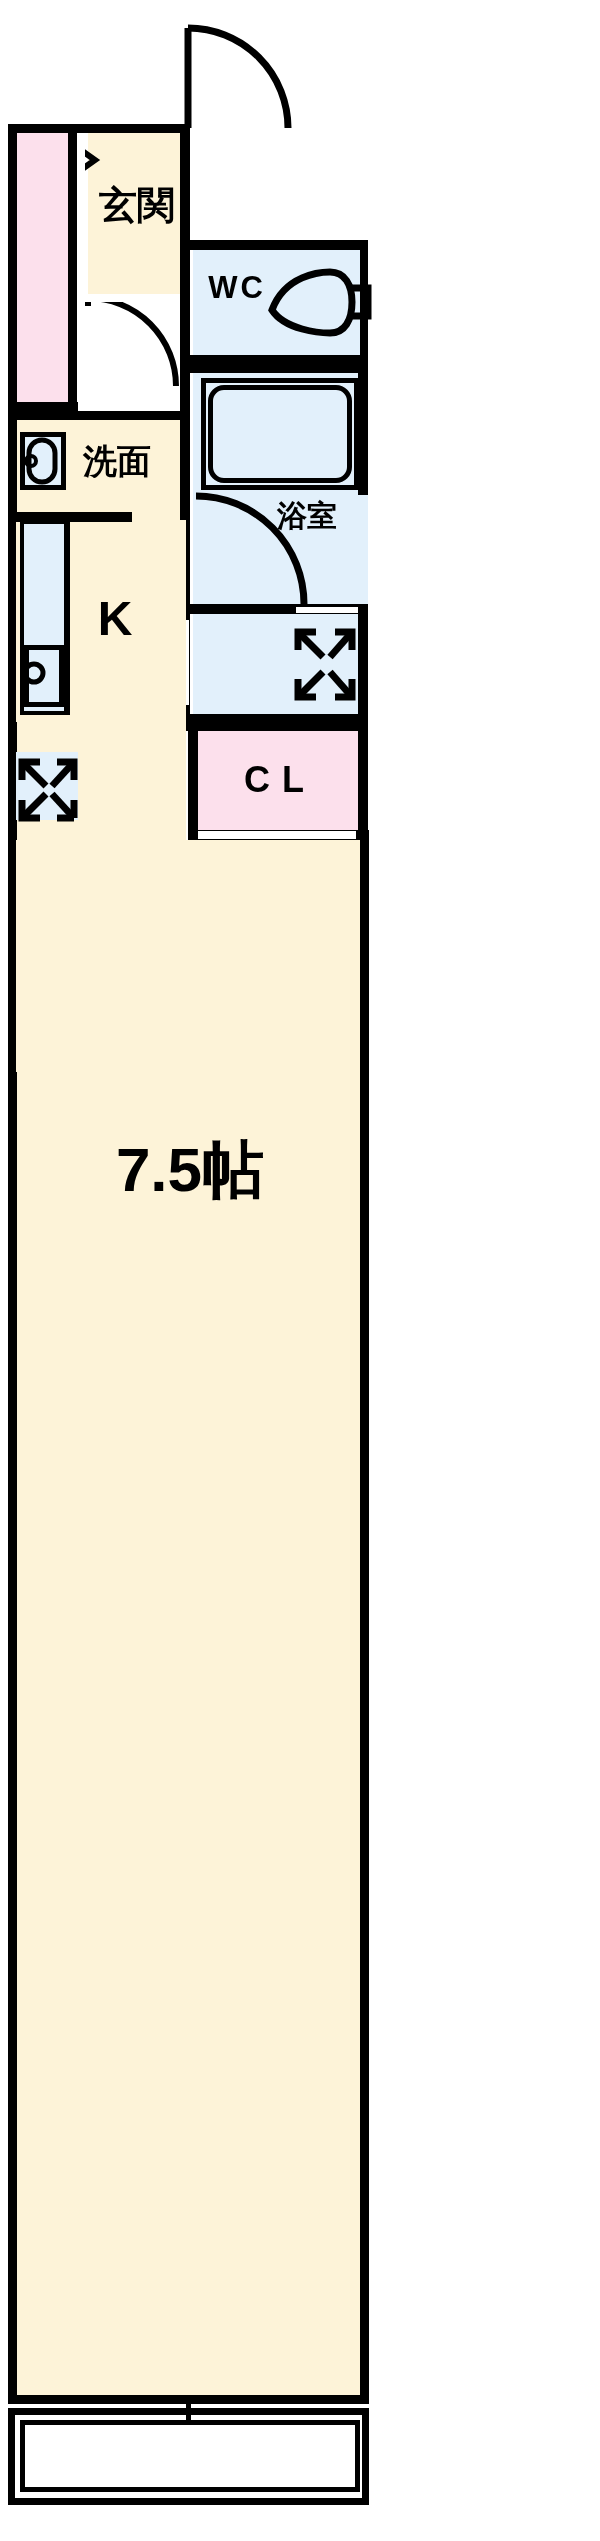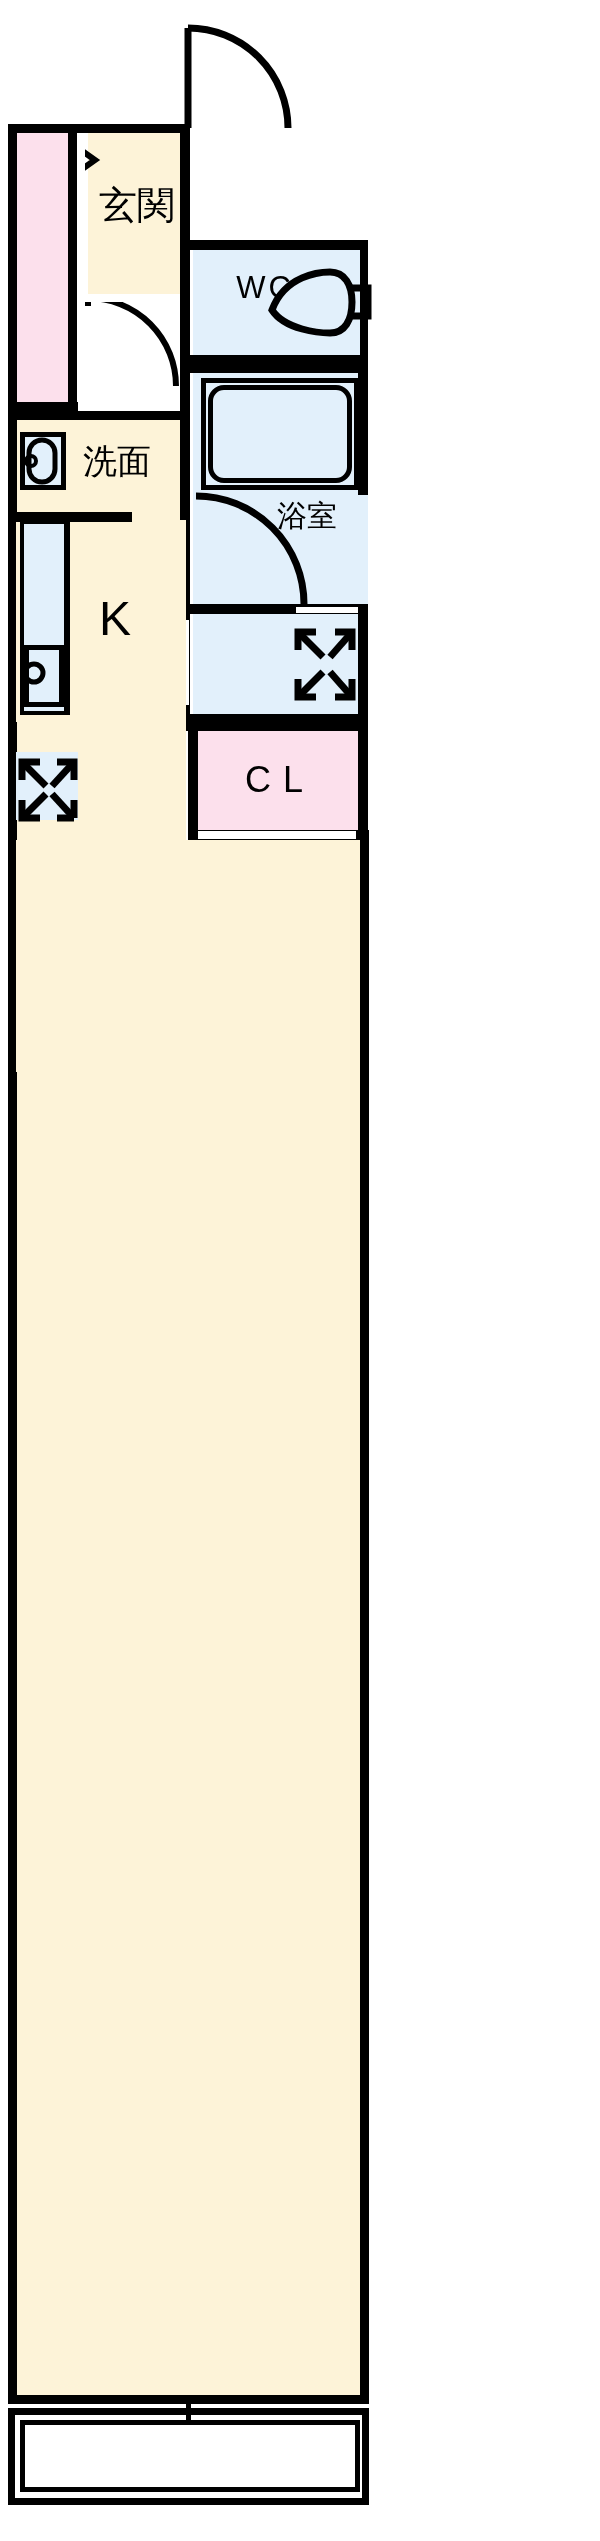--- a/index.html
+++ b/index.html
@@ -4,21 +4,21 @@
 <style>
   html,body{margin:0;padding:0;background:#ffffff;}
   body{font-family:"Liberation Sans","DejaVu Sans",sans-serif;}
   #plan{position:relative;width:600px;height:2541px;background:#ffffff;overflow:hidden;}
   .blk{position:absolute;background:#000000;}
   .room{position:absolute;}
   .cream{background:#fdf3d8;}
   .blue{background:#e2f0fb;}
   .pink{background:#fce0ec;}
   .white{background:#ffffff;}
-  .lbl{position:absolute;color:#000;font-weight:400;white-space:nowrap;
+  .lbl{position:absolute;color:#000;font-weight:700;white-space:nowrap;
        display:flex;align-items:center;justify-content:center;text-align:center;}
   .jp{font-family:"DejaVu Sans","Liberation Sans",sans-serif;}
   svg{position:absolute;overflow:visible;}
 </style>
 </head>
 <body>
 
 <div id="plan">
 
   <svg style="left:0px;top:0px;width:600px;height:200px;">
@@ -44,21 +44,21 @@
   </svg>
   <div class="white" style="position:absolute;left:77px;top:134px;width:8px;height:134px;"></div>
 
   <div class="lbl jp" style="left:88px;top:180px;width:98px;height:50px;font-size:38px;">玄関</div>
 
   <div class="blk" style="left:188px;top:240px;width:180px;height:10px;"></div>
   <div class="blk" style="left:358px;top:240px;width:10px;height:125px;"></div>
   <div class="room blue" style="left:193px;top:250px;width:167px;height:105px;"></div>
   <div class="blk" style="left:188px;top:355px;width:180px;height:10px;"></div>
 
-  <div class="lbl" style="left:202px;top:268px;width:70px;height:40px;font-size:31px;letter-spacing:3px;margin-left:28px;">WC</div>
+  <div class="lbl" style="left:202px;top:268px;width:70px;height:40px;font-size:31px;letter-spacing:3px;">WC</div>
 
   <svg style="left:0;top:0;width:600px;height:600px;">
     <path d="M 272 310 C 285 275 320 272 330 272 C 345 272 352 285 352 302
              C 352 320 345 333 330 333 C 320 333 285 330 272 310 Z" fill="#e2f0fb" stroke="#000" stroke-width="7"></path>
     <path d="M 350 288 L 368 288 L 368 316 L 350 316" fill="none" stroke="#000" stroke-width="7"></path>
   </svg>
 
   <div class="room cream" style="left:16px;top:420px;width:170px;height:310px;"></div>
   <div class="blk" style="left:8px;top:411px;width:180px;height:9px;"></div>
   <div class="blk" style="left:8px;top:411px;width:9px;height:320px;"></div>
@@ -157,20 +157,21 @@
     <polyline points="205,841 220,856 235,841" fill="none" stroke="#000" stroke-width="6"></polyline>
   </svg>
 
   <div class="lbl" style="left:215px;top:755px;width:130px;height:50px;font-size:36px;letter-spacing:12px;">CL</div>
 
   <div class="room cream" style="left:16px;top:840px;width:352px;height:1555px;"></div>
   <div class="blk" style="left:8px;top:1072px;width:9px;height:1332px;"></div>
   <div class="blk" style="left:360px;top:830px;width:9px;height:1574px;"></div>
   <div class="blk" style="left:8px;top:2395px;width:361px;height:9px;"></div>
 
+  <div class="lbl" style="left:80px;top:1130px;width:220px;height:80px;font-size:62px;">7.5帖</div>
 
   <div class="blk" style="left:8px;top:2408px;width:361px;height:7px;"></div>
   <div class="room white" style="left:20px;top:2420px;width:340px;height:72px;border:5px solid #000;box-sizing:border-box;"></div>
   <div class="blk" style="left:8px;top:2415px;width:7px;height:90px;"></div>
   <div class="blk" style="left:362px;top:2415px;width:7px;height:90px;"></div>
   <div class="blk" style="left:8px;top:2498px;width:361px;height:7px;"></div>
   <div class="blk" style="left:186px;top:2398px;width:5px;height:24px;"></div>
 
 
 </div>

